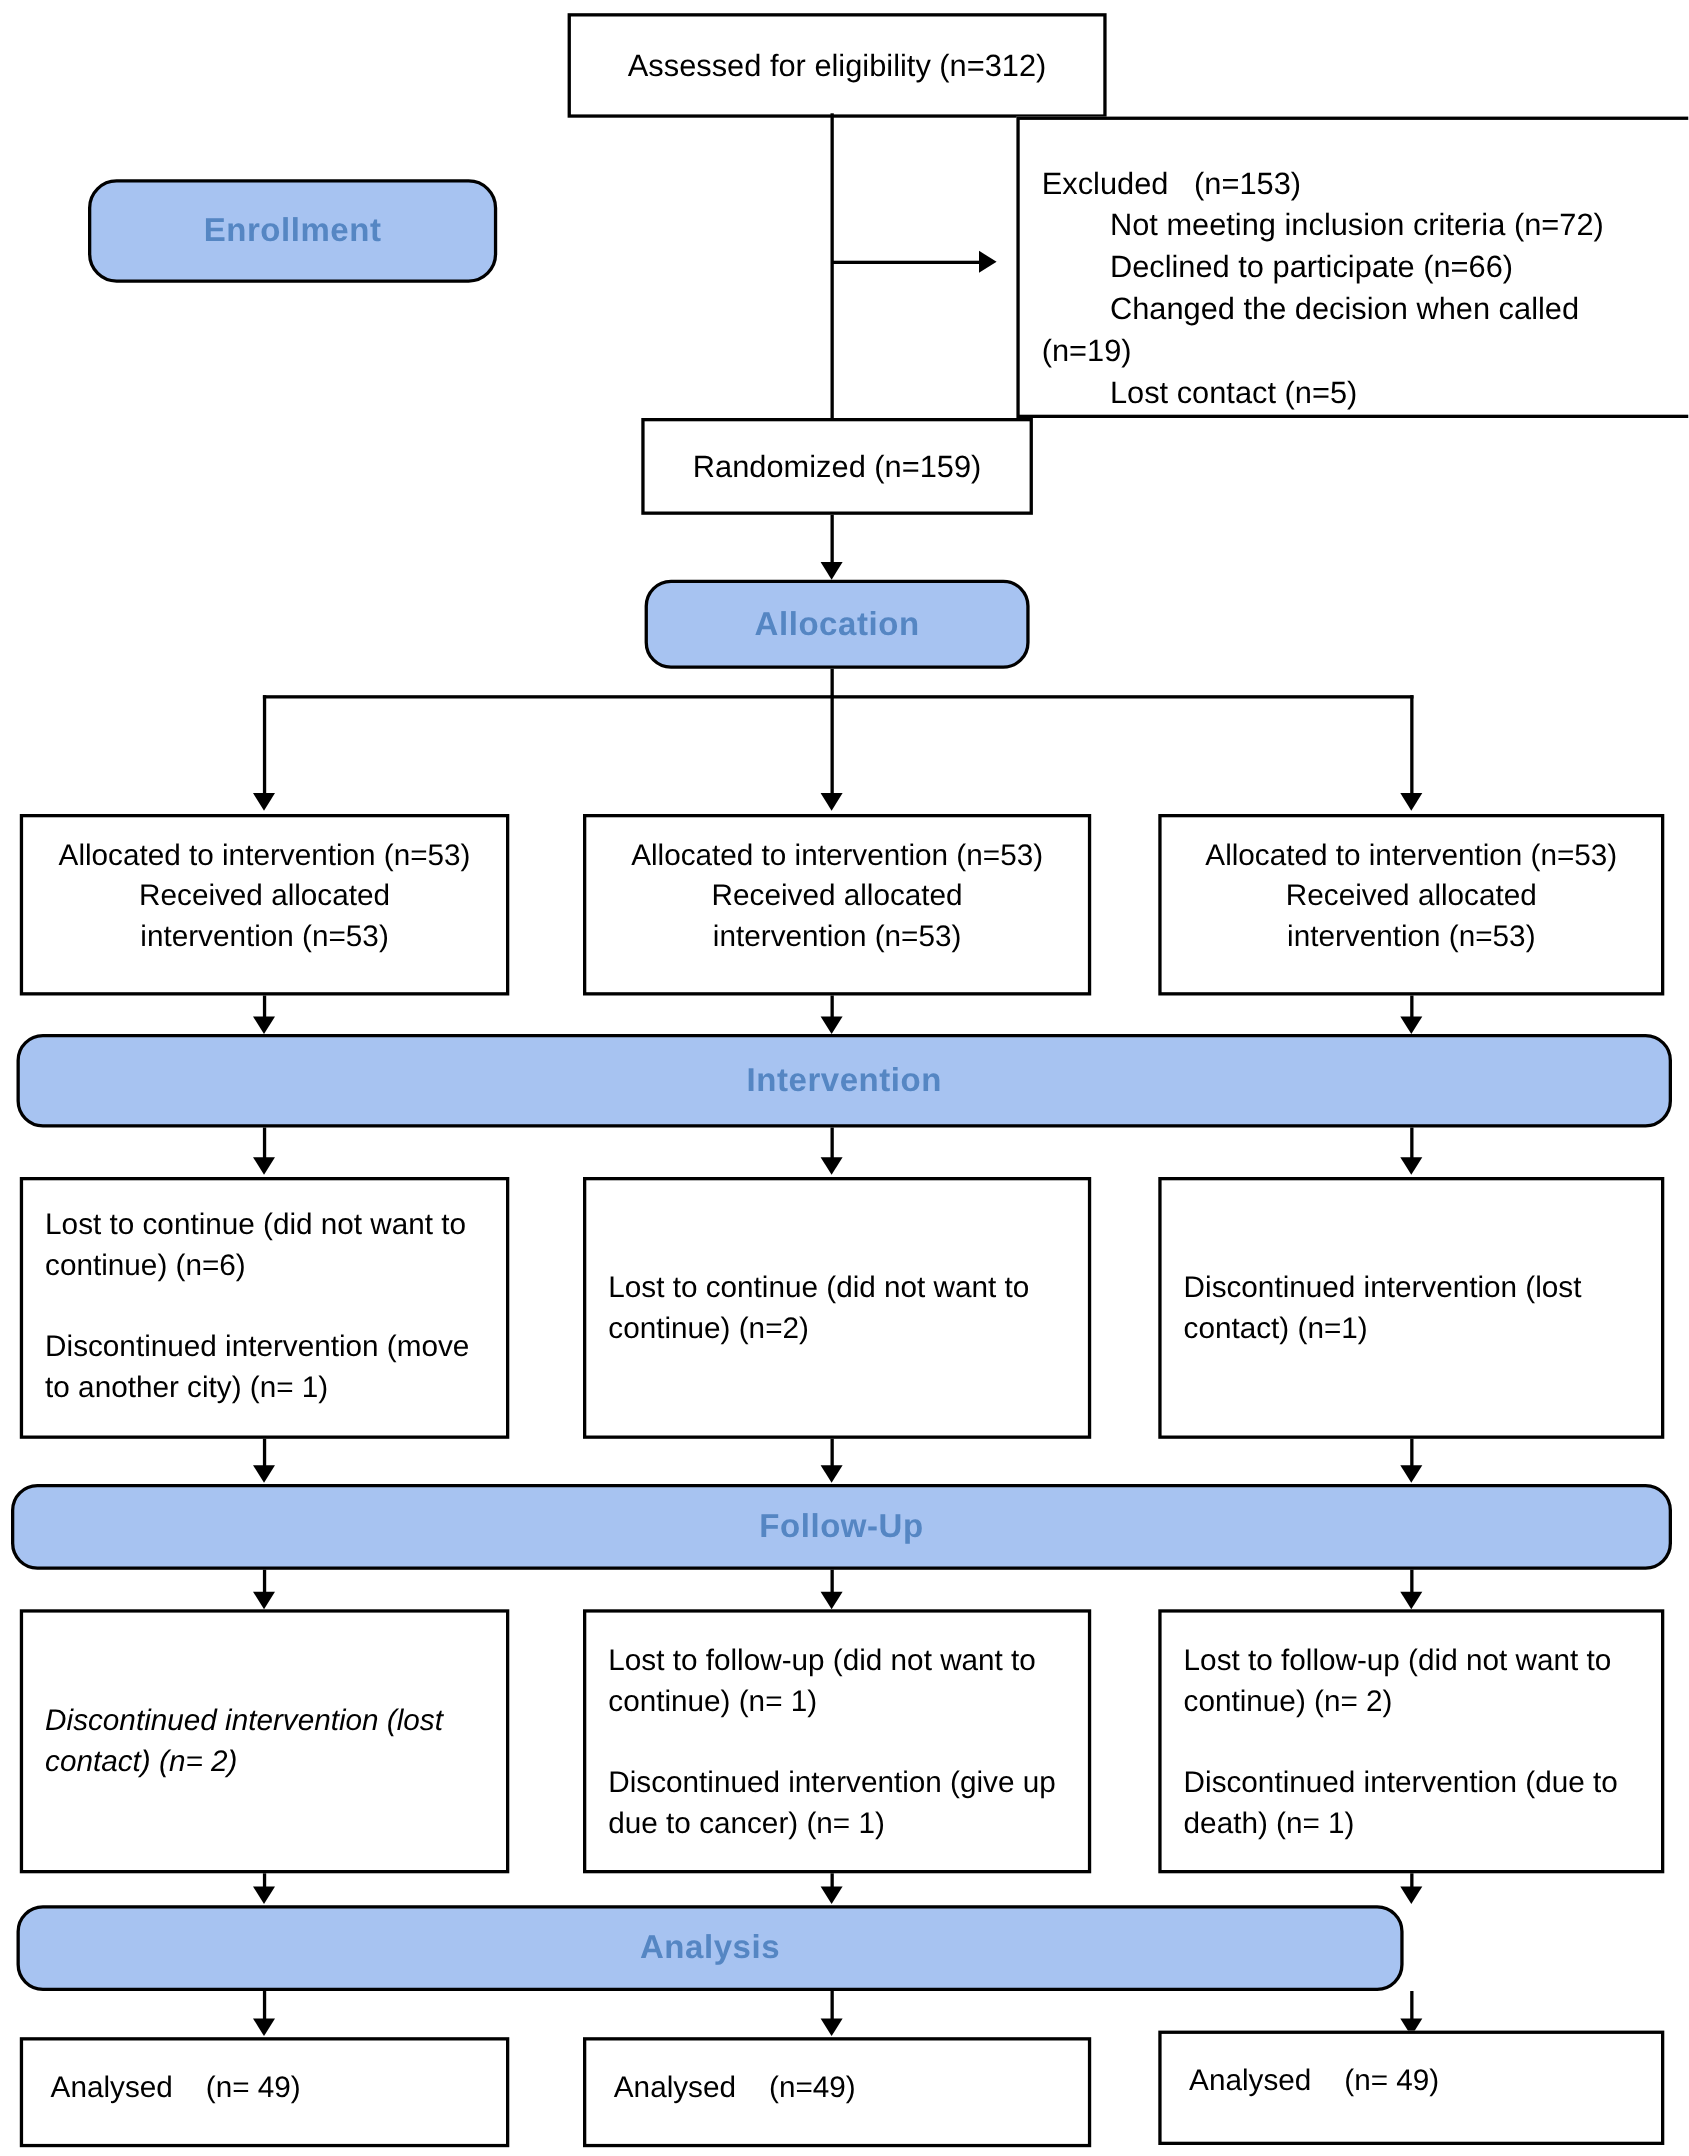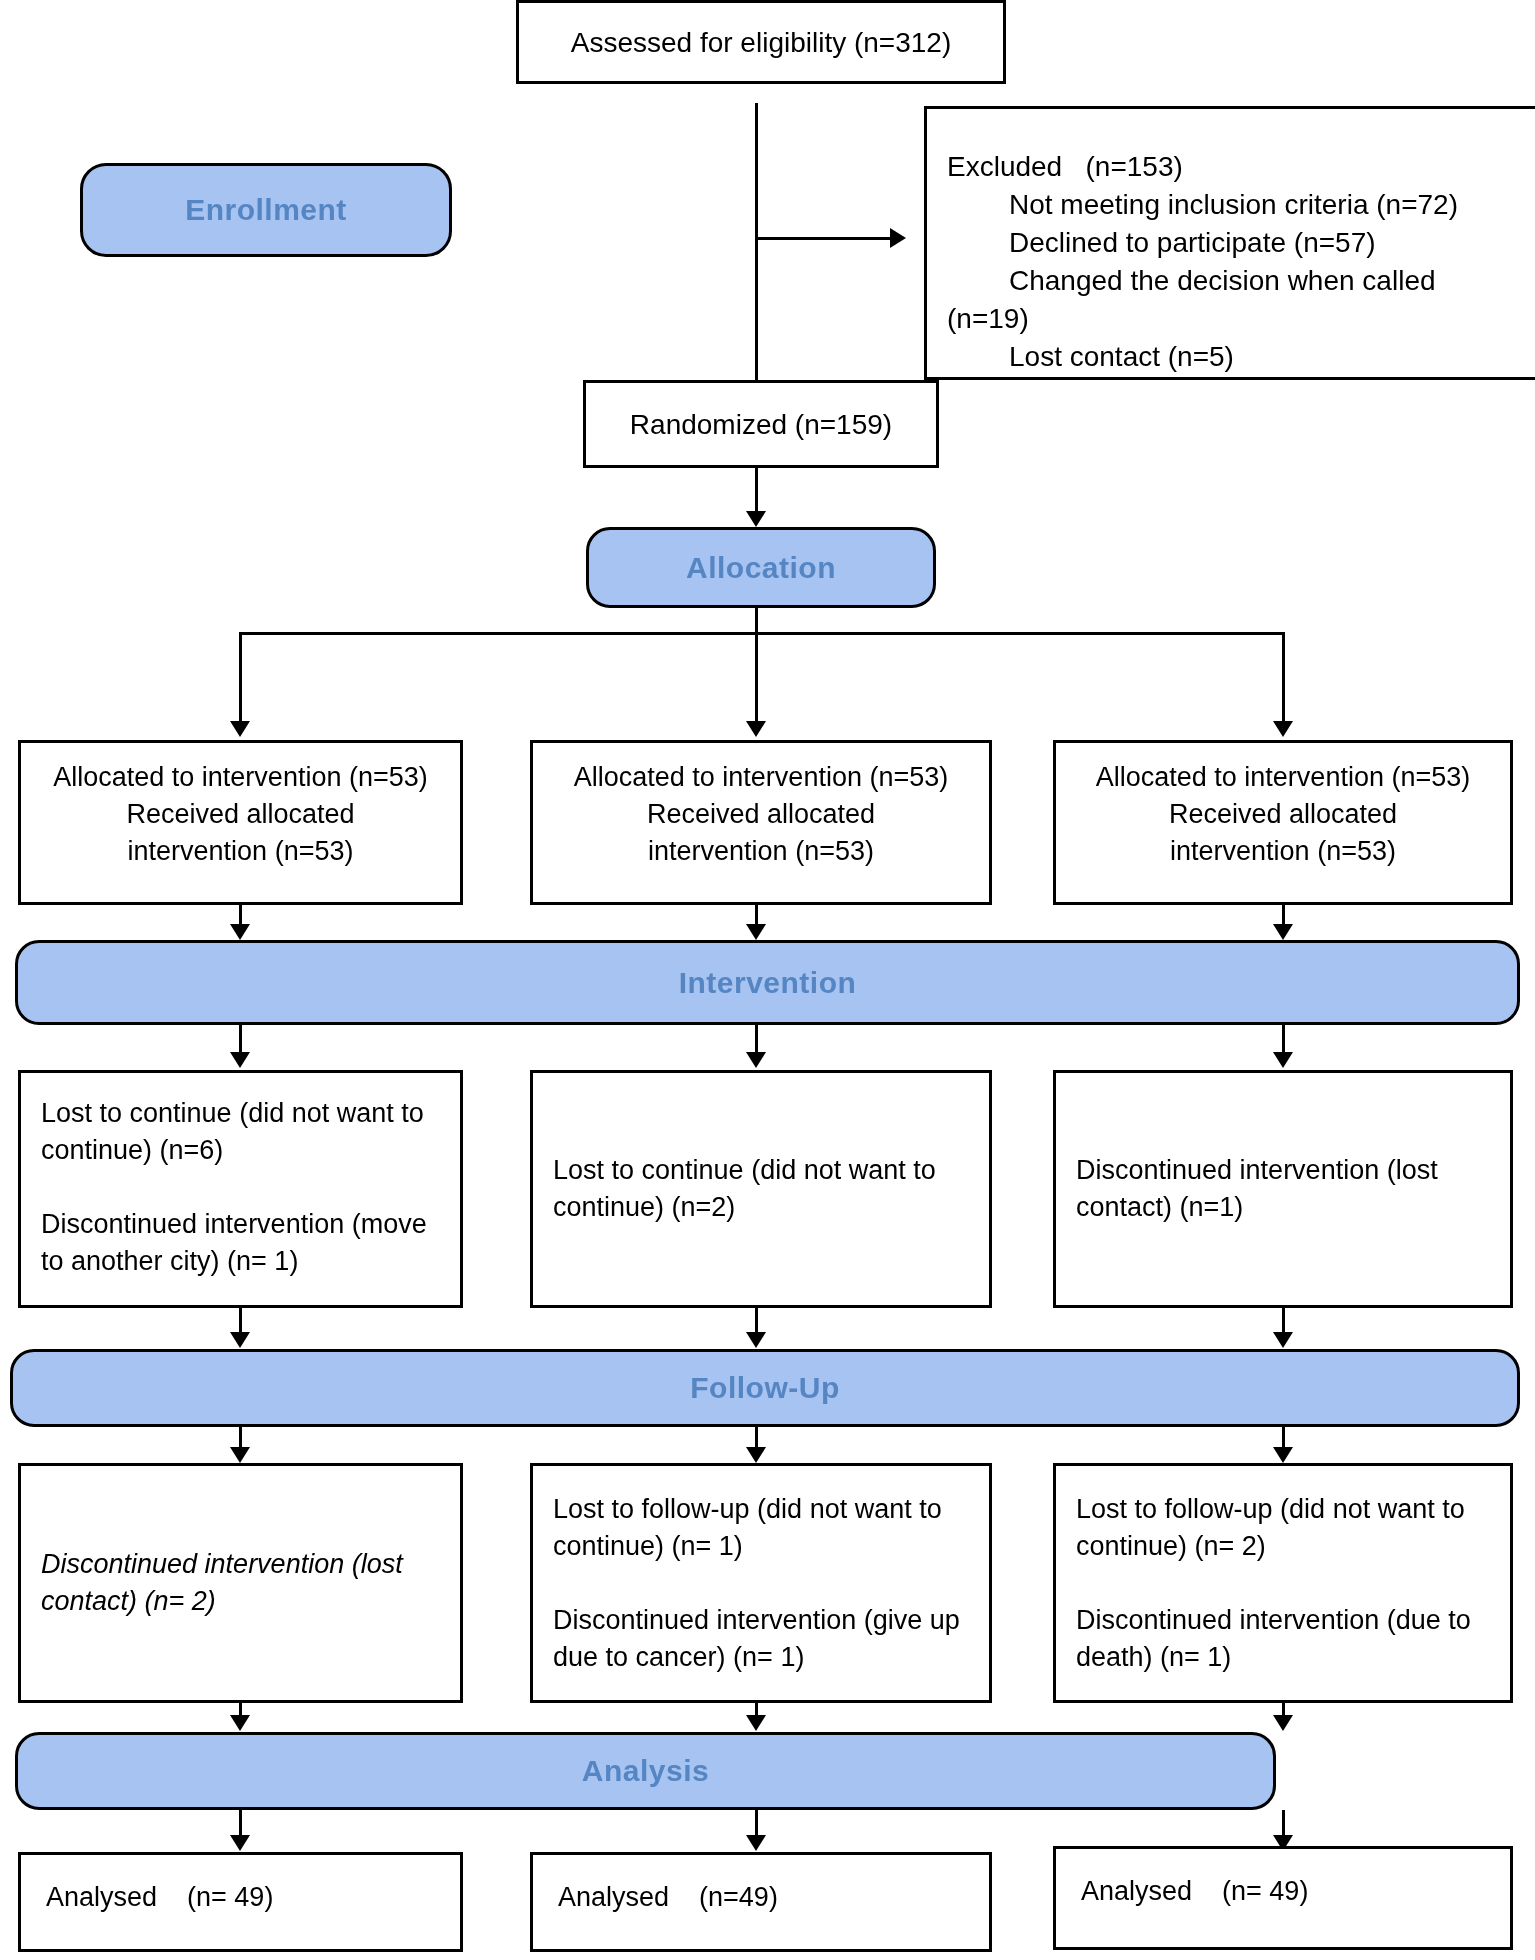--- a/index.html
+++ b/index.html
@@ -35,32 +35,32 @@
     border-top:16px solid #000;}
   .ah-right{position:absolute;width:0;height:0;
     border-top:10px solid transparent;border-bottom:10px solid transparent;
     border-left:16px solid #000;}
 </style>
 </head>
 <body>
 
 <div class="canvas">
 
-  <div class="box center bigtxt" style="left:516px;top:0;width:490px;height:84px;">
+  <div class="box center bigtxt" style="left:516px;top:12px;width:490px;height:95px;">
     <span class="txt">Assessed for eligibility (n=312)</span>
   </div>
 
   <div class="badge" style="left:80px;top:163px;width:372px;height:94px;border-radius:26px;">
     <span>Enrollment</span>
   </div>
 
   <div class="box" style="left:924px;top:106px;width:622px;height:274px;padding:39px 14px 0 20px;font-size:28px;line-height:38px;">
     <span class="exc-line">Excluded   (n=153)</span>
     <span class="exc-line indent">Not meeting inclusion criteria (n=72)</span>
-    <span class="exc-line indent">Declined to participate (n=57)</span>
+    <span class="exc-line indent">Declined to participate (n=66)</span>
     <span class="exc-line indent">Changed the decision when called</span>
     <span class="exc-line">(n=19)</span>
     <span class="exc-line indent">Lost contact (n=5)</span>
   </div>
 
   <div class="box center bigtxt" style="left:583px;top:380px;width:356px;height:88px;">
     <span class="txt">Randomized (n=159)</span>
   </div>
 
   <div class="badge" style="left:586px;top:527px;width:350px;height:81px;">

